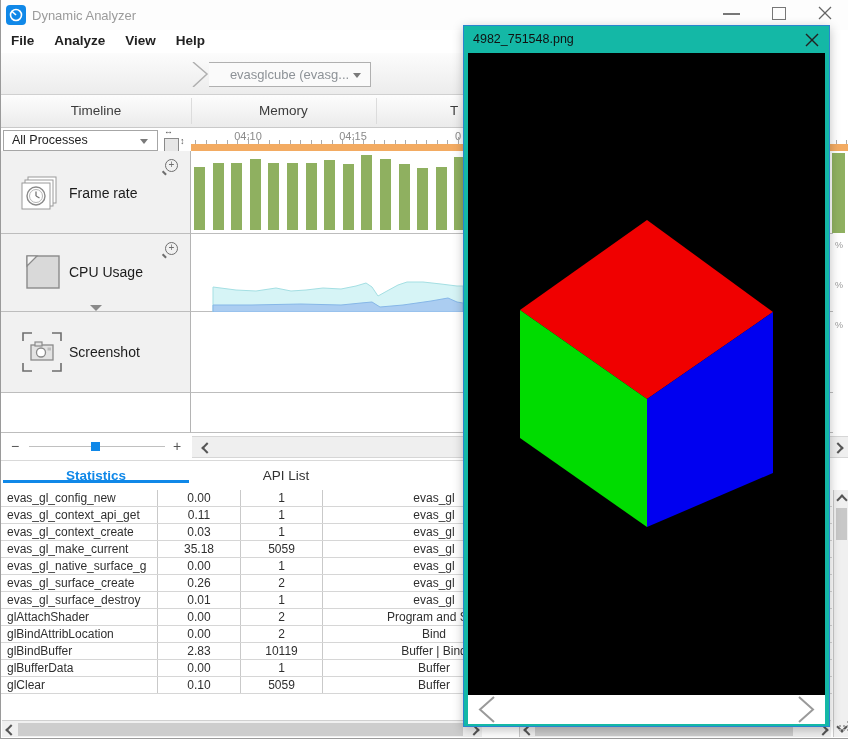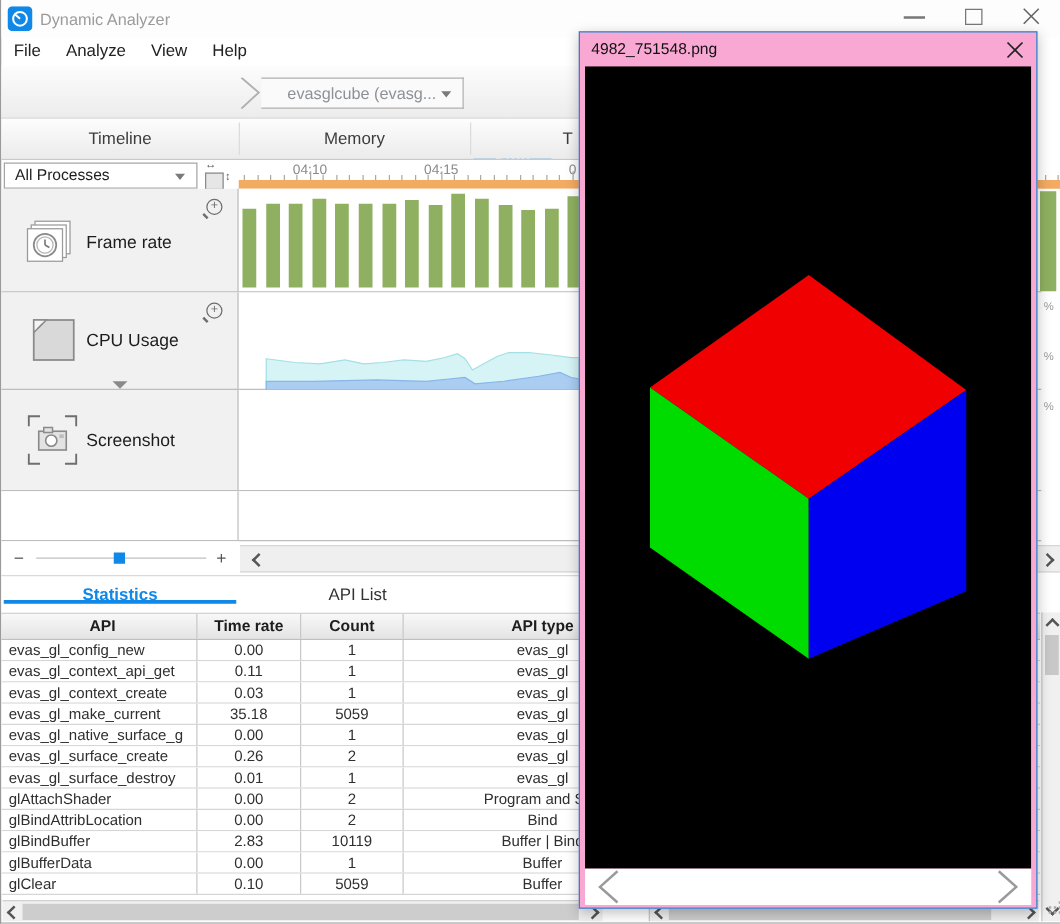--- a/index.html
+++ b/index.html
@@ -8,21 +8,21 @@
     border-left:1px solid #9a9a9a;border-bottom:1px solid #9a9a9a;box-sizing:border-box;}
   .abs{position:absolute;}
   
   #titlebar{left:0;top:0;width:848px;height:30px;background:#fdfdfd;}
   #app-title{left:31px;top:8px;font-size:13px;color:#9b9b9b;}
   .winctl{color:#666;}
   #btn-min{left:722px;top:13px;width:17px;height:2px;background:#777;}
   #btn-max{left:771px;top:7px;width:12px;height:11px;border:1px solid #777;}
   #btn-close-main{left:817px;top:6px;width:14px;height:14px;}
   #menubar{left:0;top:30px;width:460px;height:23px;}
-  .menu-item{display:inline-block;padding:3px 10px 0 10px;font-size:13.5px;color:#222;}
+  .menu-item{display:inline-block;padding:3px 10px 0 10px;font-size:13.5px;color:#222;font-weight:bold;}
   #toolbar{left:0;top:53px;width:462px;height:42px;
     background:linear-gradient(#fcfcfc,#ececec);border-bottom:1px solid #d0d0d0;box-sizing:border-box;}
   .combo{position:absolute;top:9px;height:25px;border:1px solid #b0b0b0;background:#fafafa;
     box-sizing:border-box;font-size:13px;color:#8d9297;text-align:center;line-height:23px;}
   #combo-device{left:18px;width:178px;border-right:none;}
   #combo-app{left:208px;width:162px;border-left:none;}
   .caret{position:absolute;right:9px;top:10px;width:0;height:0;
     border-left:4px solid transparent;border-right:4px solid transparent;border-top:5px solid #7a7a7a;}
   #crumb-sep{left:190px;top:62px;width:20px;height:25px;}
   #stop-btn{left:378px;top:62px;width:62px;height:25px;background:linear-gradient(#2a9bf2,#0d7fe0);
@@ -88,21 +88,21 @@
   #hscroll-right .thumb{position:absolute;left:15px;top:2px;width:258px;height:13px;background:#cdcdcd;}
   #vscroll{left:832px;top:490px;width:16px;height:247px;border-left:1px solid #c9c9c9;box-sizing:border-box;}
   #vscroll .thumb{position:absolute;left:2px;top:18px;width:11px;height:32px;background:#c8c8c8;}
   .chev{display:inline-block;width:6px;height:6px;border-left:2px solid #555;border-bottom:2px solid #555;}
   .chev.l{transform:rotate(45deg);} .chev.r{transform:rotate(225deg);}
   .chev.u{transform:rotate(135deg);} .chev.d{transform:rotate(-45deg);}
   
   #sliver-bar{left:831px;top:153px;width:13px;height:80px;background:#8fb060;}
   .sliver-pct{position:absolute;left:834px;font-size:9px;color:#9a9a9a;}
   
-  #popup{left:462px;top:25px;width:367px;height:702px;background:#f9a8d4;border:1px solid #2a85cf;
+  #popup{left:462px;top:25px;width:367px;height:702px;background:#14b8a6;border:1px solid #2a85cf;
     box-sizing:border-box;box-shadow:0 3px 10px rgba(0,0,0,0.25);}
   #popup-title{position:absolute;left:9px;top:6px;font-size:12.5px;color:#111;}
   #popup-img{position:absolute;left:4px;top:27px;width:357px;height:642px;}
   #popup-nav{position:absolute;left:4px;top:669px;width:357px;height:29px;background:#fff;}
   .grip{position:absolute;left:838px;top:729px;width:2px;height:2px;background:#aaa;
     box-shadow:4px 0 #aaa,4px -4px #aaa,0 -4px #aaa,8px 0 #aaa,8px -4px #aaa,8px -8px #aaa;}
 </style>
 </head>
 <body>
 
@@ -298,27 +298,20 @@
     <span class="chev l" style="position:absolute;left:11px;top:7px"></span>
     <span class="chev r" style="position:absolute;right:7px;top:7px"></span>
   </div>
 
   <div class="abs" id="stats-tabs">
     <div id="tab-statistics">Statistics</div>
     <div id="tab-apilist">API List</div>
   </div>
 
   <div class="abs" id="table-wrap">
-    <div class="t-head">
-      <div class="c c0" style="justify-content:center">API</div>
-      <div class="c c1">Time rate</div>
-      <div class="c c2">Count</div>
-      <div class="c c3">API type</div>
-      <div class="c c4"></div>
-    </div>
     <div id="table-body">
         <div class="t-row">
           <div class="c c0">evas_gl_config_new</div>
           <div class="c c1">0.00</div>
           <div class="c c2">1</div>
           <div class="c c3">evas_gl</div>
           <div class="c c4"></div>
         </div>
         <div class="t-row">
           <div class="c c0">evas_gl_context_api_get</div>

